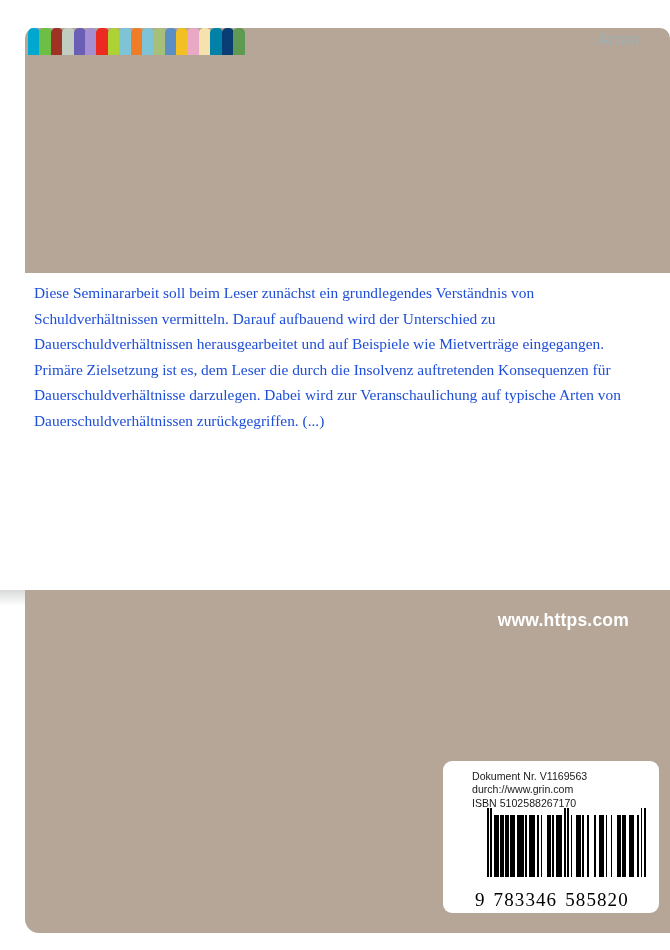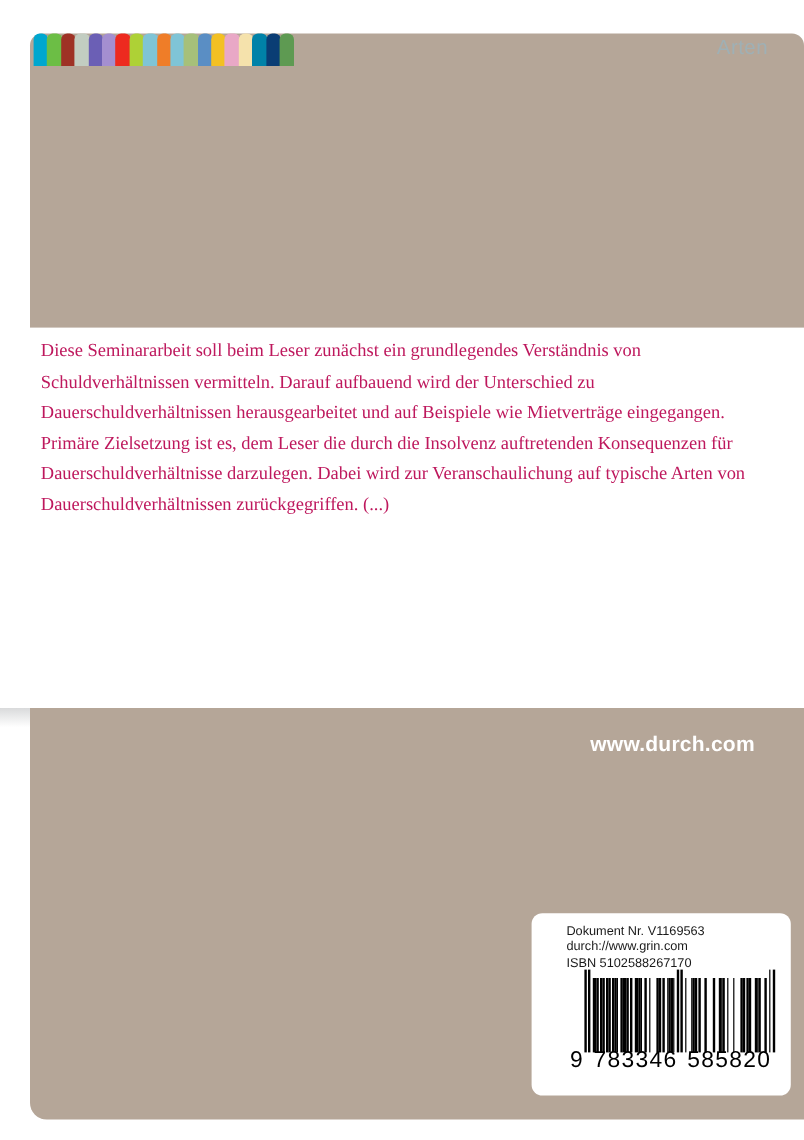--- a/index.html
+++ b/index.html
@@ -64,21 +64,21 @@
 
   
   #blurb {
     position: absolute;
     left: 34px;
     top: 280px;
     width: 600px;
     font-family: "Liberation Serif", serif;
     font-size: 15.4px;
     line-height: 25.5px;
-    color: #be185d;
+    color: #1d4ed8;
   }
   #blurb p { margin: 0; }
 
   
   #bottom-panel {
     position: absolute;
     left: 25px;
     top: 590px;
     width: 645px;
     height: 343px;
@@ -137,23 +137,23 @@
     align-items: flex-end;
   }
   #barcode-graphic .bar {
     background: #000000;
     height: 100%;
   }
   #barcode-graphic .bar.tall { height: 112%; }
   #barcode-digits {
     position: absolute;
     left: 32px;
-    top: 112px;
+    top: 128px;
     width: 184px;
-    font-family: Liberation Sans, sans-serif;
+    font-family: Liberation Serif, serif;
     font-size: 19px;
     color: #000000;
     letter-spacing: 1.1px;
     white-space: nowrap;
   }
   #barcode-digits .grp { margin-right: 8px; }
 </style>
 </head>
 <body>
 
@@ -183,21 +183,21 @@
 
 <div id="jura-label">Arten</div>
 
 <div id="blurb">
   <p>Diese Seminararbeit soll beim Leser zunächst ein grundlegendes Verständnis von Schuldverhältnissen vermitteln. Darauf aufbauend wird der Unterschied zu Dauerschuldverhältnissen herausgearbeitet und auf Beispiele wie Mietverträge eingegangen. Primäre Zielsetzung ist es, dem Leser die durch die Insolvenz auftretenden Konsequenzen für Dauerschuldverhältnisse darzulegen. Dabei wird zur Veranschaulichung auf typische Arten von Dauerschuldverhältnissen zurückgegriffen. (...)</p>
 </div>
 
 <div id="bottom-panel-fade"></div>
 <div id="bottom-panel"></div>
 
-<div id="grin-url">www.durch.com</div>
+<div id="grin-url">www.https.com</div>
 
 <div id="barcode-card">
   <div id="barcode-meta">
     <div>Dokument Nr. V1169563</div>
     <div>durch://www.grin.com</div>
     <div>ISBN 5102588267170</div>
   </div>
 
   <div id="barcode-graphic">
       <div class="bar tall" style="width: 1.68421px;"></div>

